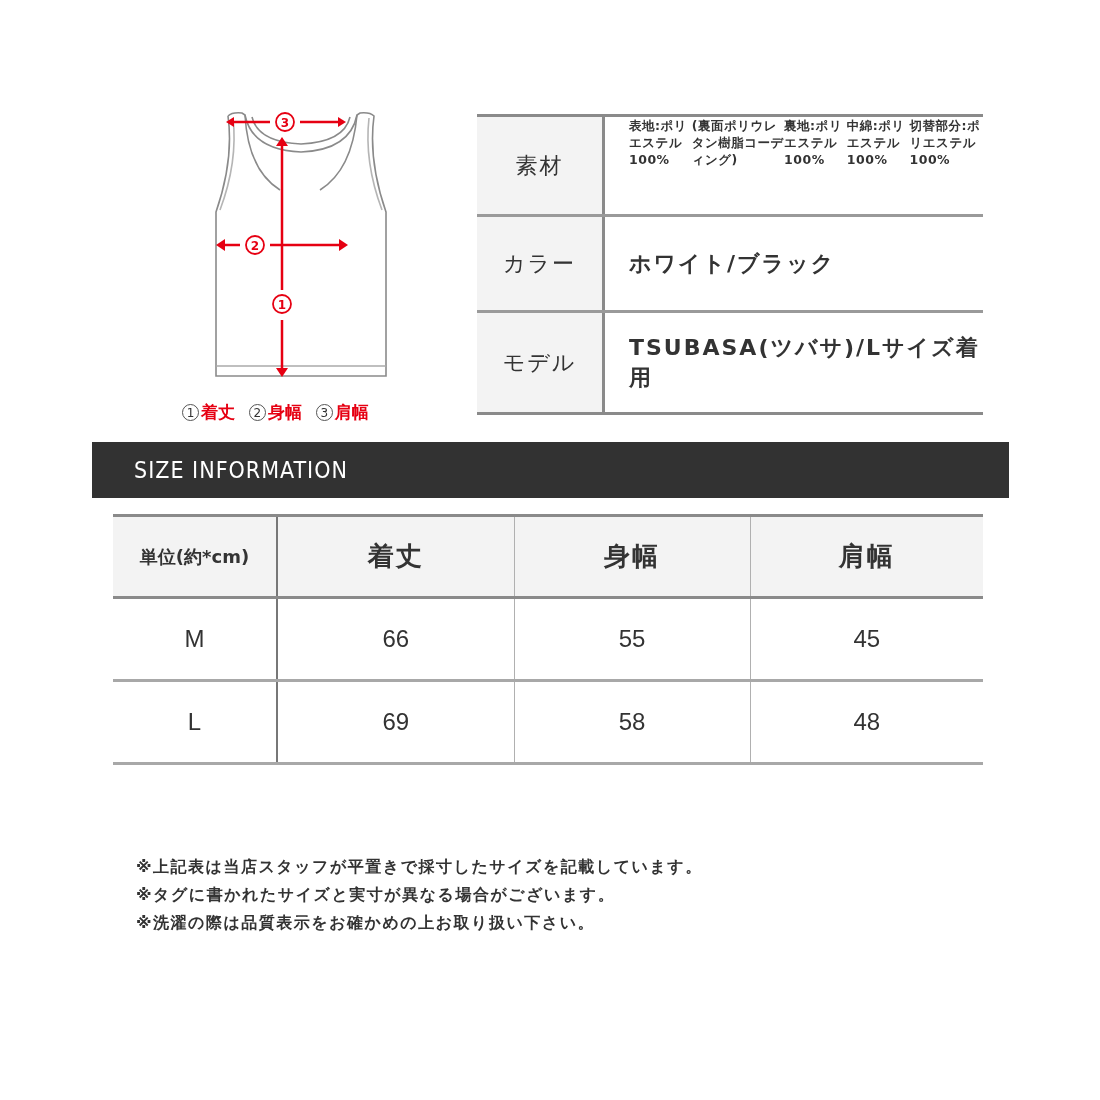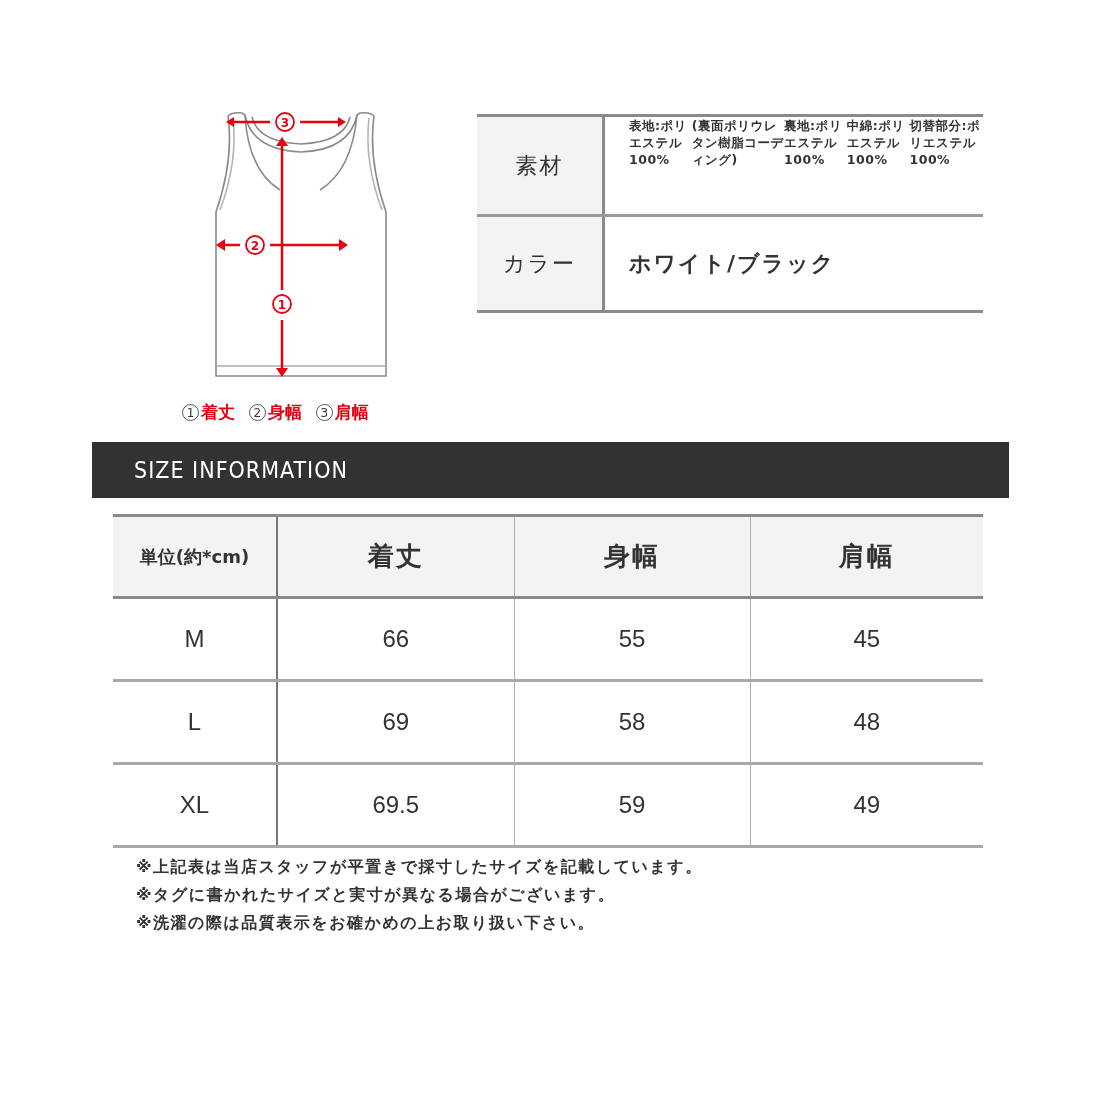--- a/index.html
+++ b/index.html
@@ -117,20 +117,24 @@
       <div>(裏面ポリウレタン樹脂コーディング)</div>
       <div>裏地:ポリエステル100%</div>
       <div>中綿:ポリエステル100%</div>
       <div>切替部分:ポリエステル100%</div>
     </div>
   </div>
   <div class="row r2">
     <div class="label">カラー</div>
     <div class="value">ホワイト/ブラック</div>
   </div>
+  <div class="row r3">
+    <div class="label">モデル</div>
+    <div class="value">TSUBASA(ツバサ)/Lサイズ着用</div>
+  </div>
 </div>
 
 <div class="section-bar">SIZE INFORMATION</div>
 
 <table class="size-table">
   <colgroup>
       <col class="w0">
       <col class="w1">
       <col class="w2">
       <col class="w3">
@@ -149,26 +153,20 @@
       <td class="c1">66</td>
       <td class="c2">55</td>
       <td class="c3">45</td>
     </tr>
     <tr>
       <td class="c0">L</td>
       <td class="c1">69</td>
       <td class="c2">58</td>
       <td class="c3">48</td>
     </tr>
-    <tr>
-      <td class="c0">XL</td>
-      <td class="c1">69.5</td>
-      <td class="c2">59</td>
-      <td class="c3">49</td>
-    </tr>
   </tbody>
 </table>
 
 <div class="notes">
   <div>※上記表は当店スタッフが平置きで採寸したサイズを記載しています。</div>
   <div>※タグに書かれたサイズと実寸が異なる場合がございます。</div>
   <div>※洗濯の際は品質表示をお確かめの上お取り扱い下さい。</div>
 </div>
 
 </body></html>

